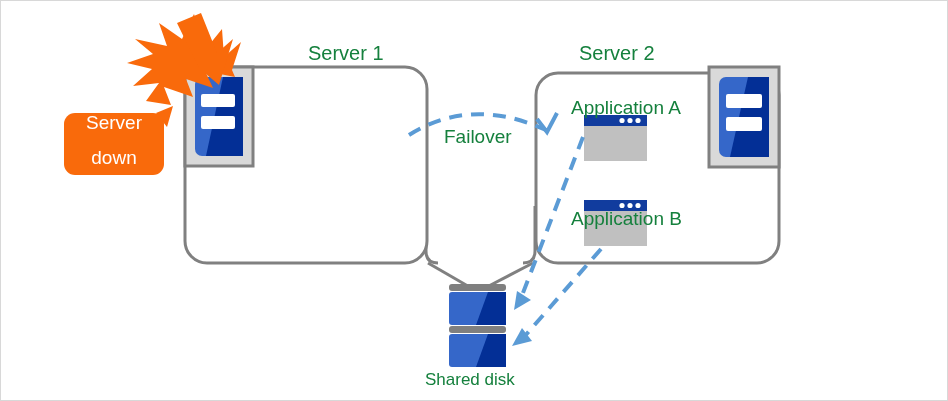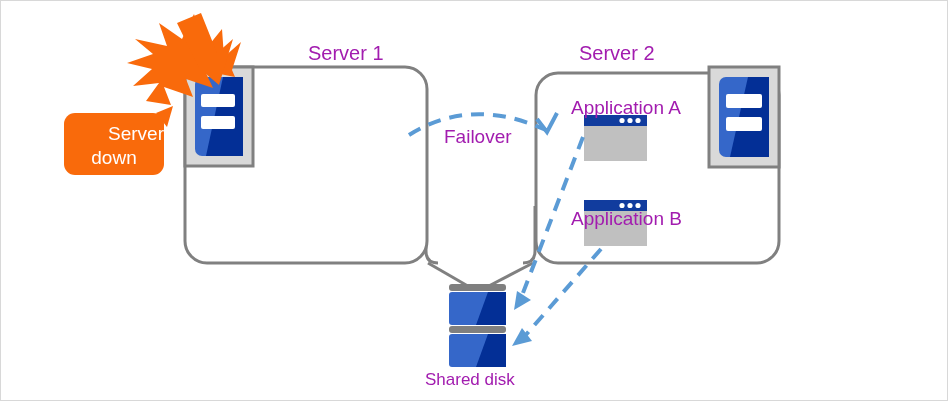--- a/index.html
+++ b/index.html
@@ -21,21 +21,21 @@
   }
   .svg-layer {
     position: absolute;
     left: 0;
     top: 0;
     width: 948px;
     height: 401px;
   }
   .label {
     position: absolute;
-    color: #a21caf;
+    color: #15803d;
     white-space: nowrap;
     line-height: 1;
   }
   .server-title {
     font-size: 20px;
   }
   .app-label {
     font-size: 19px;
   }
   .failover-label {
@@ -169,16 +169,16 @@
   <div class="label server-title" style="left:578px; top:42px;">Server 2</div>
 
   <div class="label failover-label" style="left:443px; top:82px;margin-top:44px;">Failover</div>
 
   <div class="label app-label" style="left:570px; top:88px;margin-top:9px;">Application  A</div>
 
   <div class="label app-label" style="left:570px; top:173px;margin-top:35px;">Application  B</div>
 
   <div class="label disk-label" style="left:424px; top:370px;">Shared disk</div>
 
-  <div class="callout-text" style="left:63px; top:122px;text-align:right;">Server</div>
+  <div class="callout-text" style="left:63px; top:111px;">Server</div>
   <div class="callout-text" style="left:63px; top:146px;">down</div>
 
 </div>
 
 </body></html>

